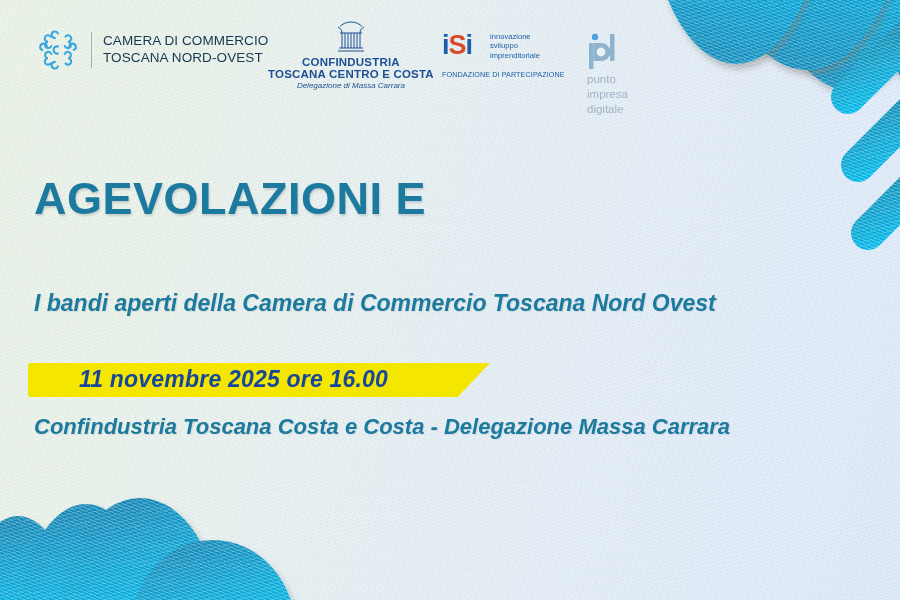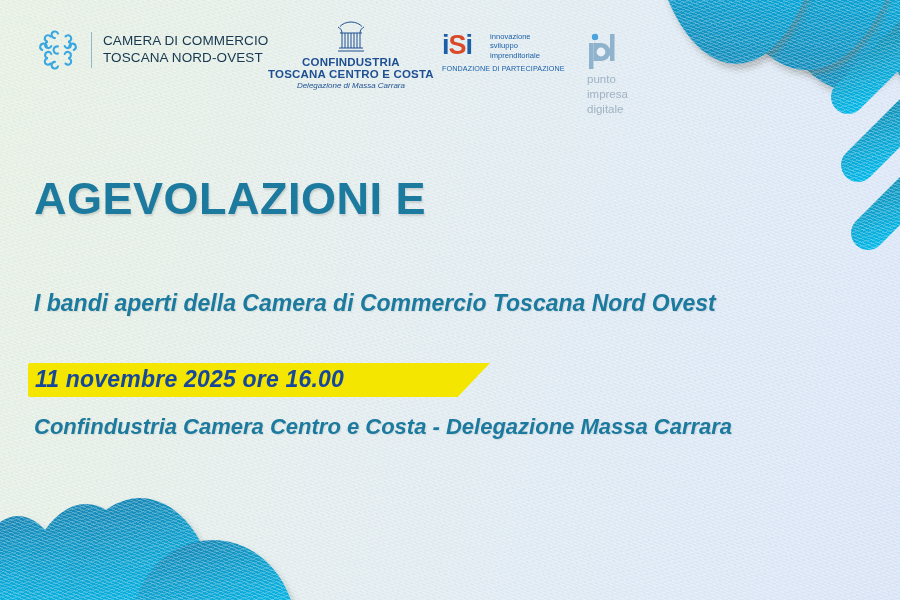--- a/index.html
+++ b/index.html
@@ -138,21 +138,21 @@
     line-height: 1;
   }
   #logo-isi .isi-word .accent { color: #d94a2b; }
   #logo-isi .isi-tag {
     margin-left: 18px;
     font-size: 7.6px;
     line-height: 1.22;
     color: #1b5fa8;
   }
   #logo-isi .isi-foot {
-    margin-top: 4px;
+    margin-top: 10px;
     font-size: 7.2px;
     color: #1b5fa8;
     letter-spacing: .1px;
   }
 
   
   #logo-pid { left: 578px; top: 10px; flex-direction: column; }
   #logo-pid .pid-mark { width: 34px; height: 44px; flex: 0 0 34px; }
   #logo-pid .pid-words {
     margin-left: 9px;
@@ -186,20 +186,21 @@
     line-height: 1.55;
     text-shadow: 1px 1px 1px rgba(120,125,130,.18);
   }
   #subtitle span { display: block; white-space: nowrap; margin-top: 24px; }
 
   #date-wrap {
     position: absolute;
     left: 28px;
     top: 363px;
     height: 42px;
+    padding-left: 44px;
   }
   #date-highlight {
     position: absolute;
     left: 0;
     top: 0;
     width: 462px;
     height: 34px;
     background: #f5e600;
     clip-path: polygon(0 0, 100% 0, 93% 100%, 0% 100%);
     border-radius: 2px 0 0 2px;
@@ -329,16 +330,16 @@
   <div id="subtitle">
     <span>I bandi aperti della Camera di Commercio Toscana Nord Ovest</span>
   </div>
 
   <div id="date-wrap">
     <div id="date-highlight"></div>
     <span id="date-text">11 novembre 2025 ore 16.00</span>
   </div>
 
   <div id="venue">
-    <span>Confindustria Camera Centro e Costa - Delegazione Massa Carrara</span>
+    <span>Confindustria Toscana Costa e Costa - Delegazione Massa Carrara</span>
   </div>
 
 </div>
 
 </body></html>

